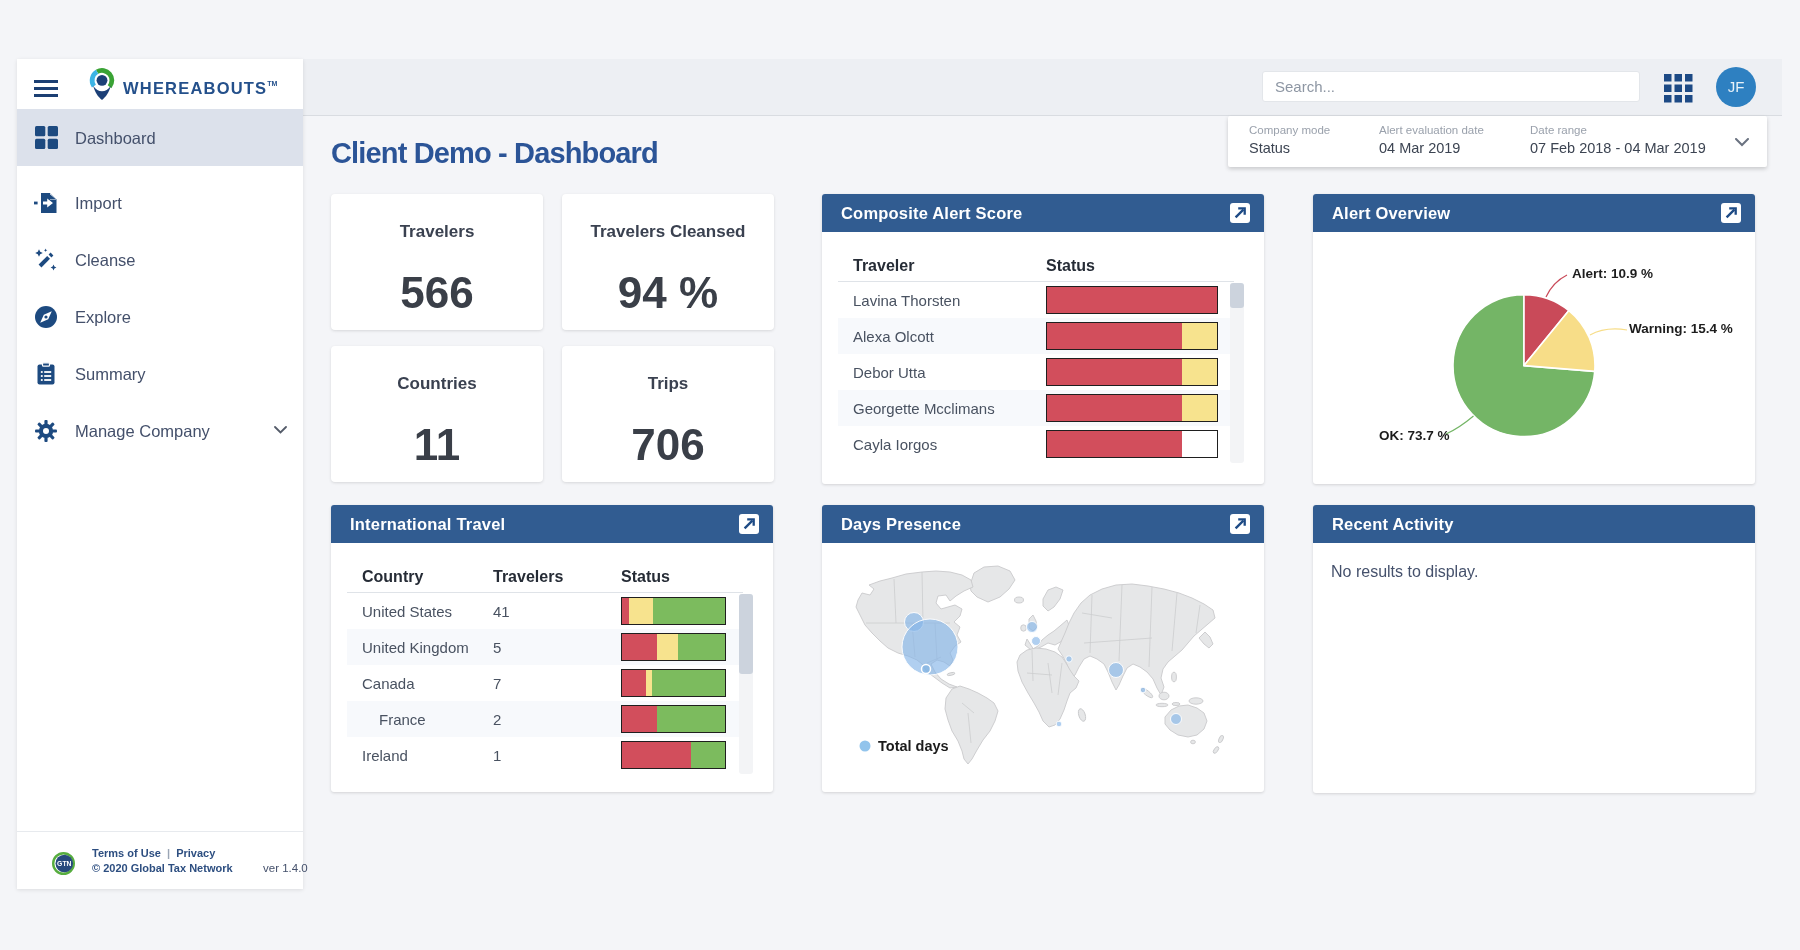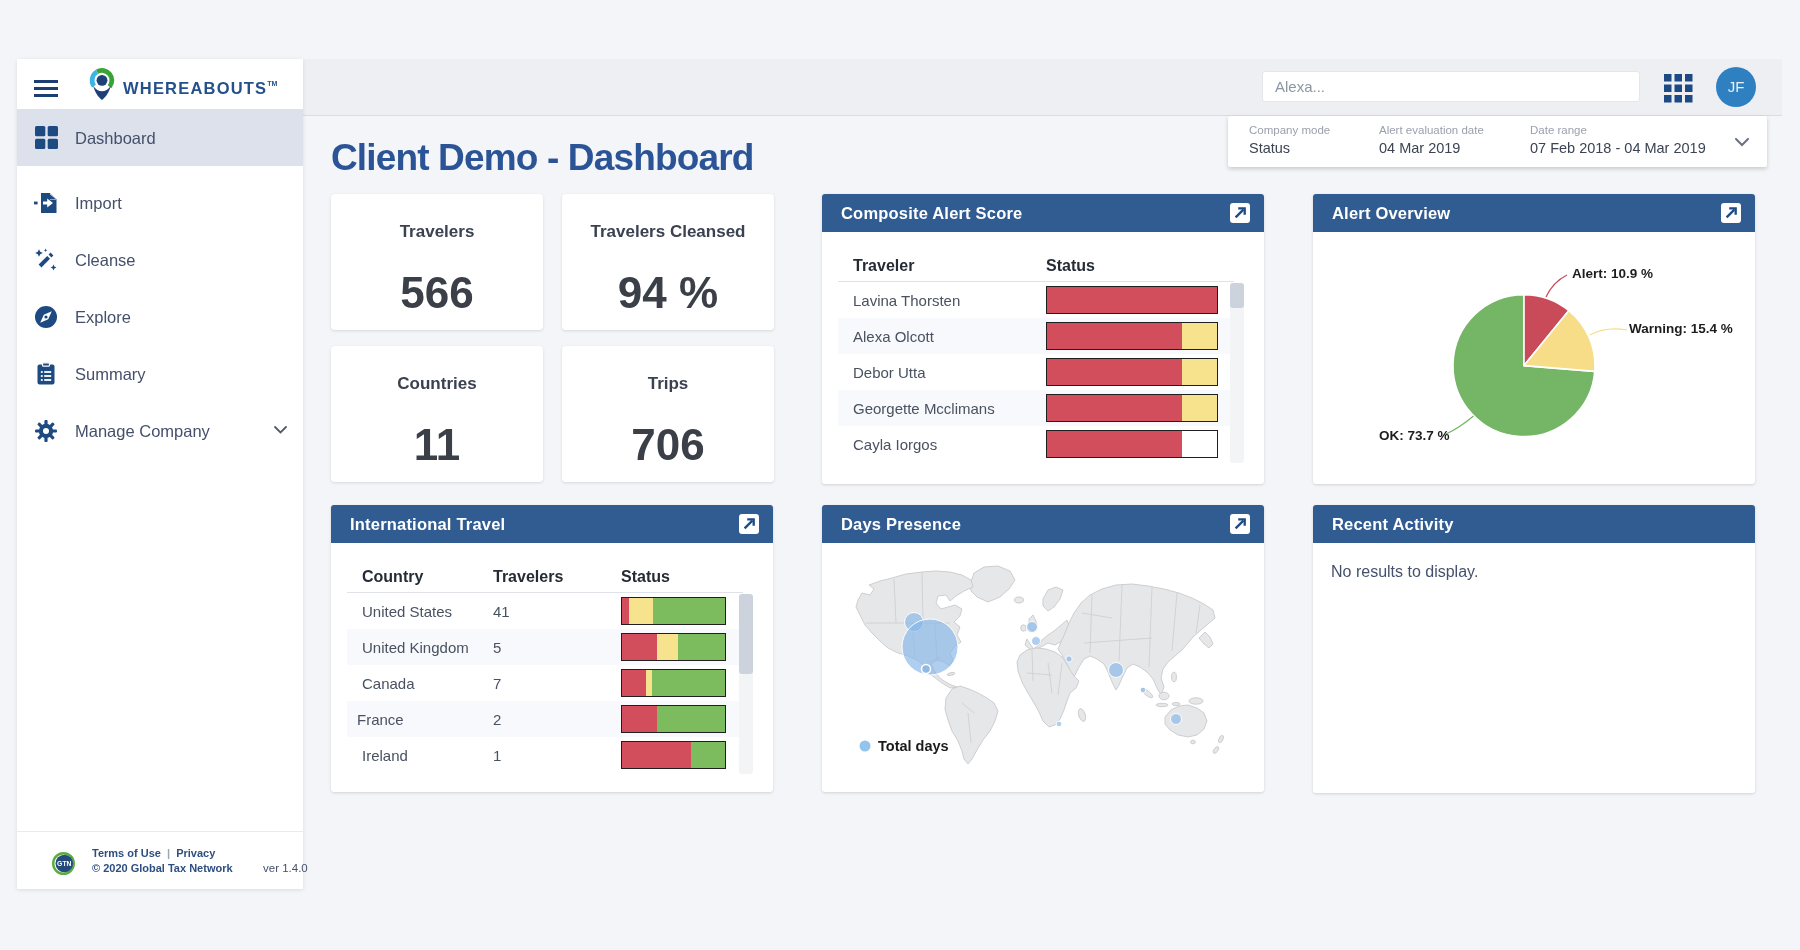--- a/index.html
+++ b/index.html
@@ -18,21 +18,21 @@
   .fvalue { font-size:14.5px; color:#3c4452; position:absolute; top:24px; }
 
   
   .sidebar { left:17px; top:59px; width:286px; height:830px; background:#fff; box-shadow:0 1px 4px rgba(0,0,0,.10); }
   .navitem { position:absolute; left:0; width:286px; height:57px; }
   .navitem .txt { position:absolute; left:58px; top:50%; transform:translateY(-50%); font-size:16.5px; color:#44506b; }
   .navitem .ic { position:absolute; left:17px; top:50%; transform:translateY(-50%); width:24px; height:24px; }
   .nav-active { background:#dce1eb; }
 
   
-  .h1 { left:331px; top:137px; font-size:37px; font-weight:bold; color:#2b5497; letter-spacing:-0.85px; }
+  .h1 { left:331px; top:137px; font-size:29px; font-weight:bold; color:#2b5497; letter-spacing:-0.85px; }
 
   
   .card { background:#fff; border-radius:4px; box-shadow:0 1px 3px rgba(0,0,0,.12); width:212px; height:136px; text-align:center; }
   .card .lbl { margin-top:28px; font-size:17px; font-weight:bold; color:#3a4150; }
   .card .num { margin-top:26px; font-size:44px; font-weight:bold; color:#3a3f48; }
 
   
   .panel { background:#fff; border-radius:3px; box-shadow:0 1px 3px rgba(0,0,0,.14); }
   .phead { position:relative; height:38px; background:#315c91; border-radius:3px 3px 0 0; }
   .phead .ttl { position:absolute; left:19px; top:50%; transform:translateY(-50%); color:#fff; font-size:16.5px; font-weight:600; letter-spacing:.2px; }
@@ -42,21 +42,21 @@
   .thead { font-size:16px; font-weight:bold; color:#262c36; position:absolute; }
   .trow { position:absolute; height:36px; }
   .trow .name { position:absolute; top:50%; transform:translateY(-50%); font-size:15px; color:#495261; }
   .bar { position:absolute; top:4px; height:28px; border:1.5px solid #1f1f1f; background:#fff; display:flex; }
   .sbtrack { position:absolute; width:14px; background:#f3f4f6; border-radius:3px; }
   .sbthumb { position:absolute; width:14px; background:#ccd3dd; border-radius:3px; }
 </style>
 </head>
 <body>
 <div class="abs topbar"></div>
-<div class="abs search">Alexa...</div>
+<div class="abs search">Search...</div>
 <div class="abs" style="left:1664px; top:74px;">
   <svg width="29" height="29" viewBox="0 0 29 29">
       <g fill="#1d4a85">
     <rect x="0" y="0" width="7.5" height="7.5"></rect>
         <rect x="10.5" y="0" width="7.5" height="7.5"></rect>
         <rect x="21" y="0" width="7.5" height="7.5"></rect>
     <rect x="0" y="10.5" width="7.5" height="7.5"></rect>
         <rect x="10.5" y="10.5" width="7.5" height="7.5"></rect>
         <rect x="21" y="10.5" width="7.5" height="7.5"></rect>
     <rect x="0" y="21" width="7.5" height="7.5"></rect>
@@ -301,21 +301,21 @@
     </div>
   <div class="trow" style="left:16px; top:124px; width:392px; background:#f7f9fc;">
       <span class="name" style="left:15px;">United Kingdom</span>
       <span class="name" style="left:146px;">5</span>
     </div>
   <div class="trow" style="left:16px; top:160px; width:392px;">
       <span class="name" style="left:15px;">Canada</span>
       <span class="name" style="left:146px;">7</span>
     </div>
   <div class="trow" style="left:16px; top:196px; width:392px; background:#f7f9fc;">
-      <span class="name" style="left:10px;text-align:center;">France</span>
+      <span class="name" style="left:32px;text-align:center;">France</span>
       <span class="name" style="left:146px;">2</span>
     </div>
   <div class="trow" style="left:16px; top:232px; width:392px;">
       <span class="name" style="left:15px;">Ireland</span>
       <span class="name" style="left:146px;">1</span>
     </div>
 
   <div class="bar" style="left:290px; top:92px; width:105px;">
       <div style="width:7%; background:#d24e5c;"></div>
       <div style="width:23%; background:#f7e38e;"></div>

